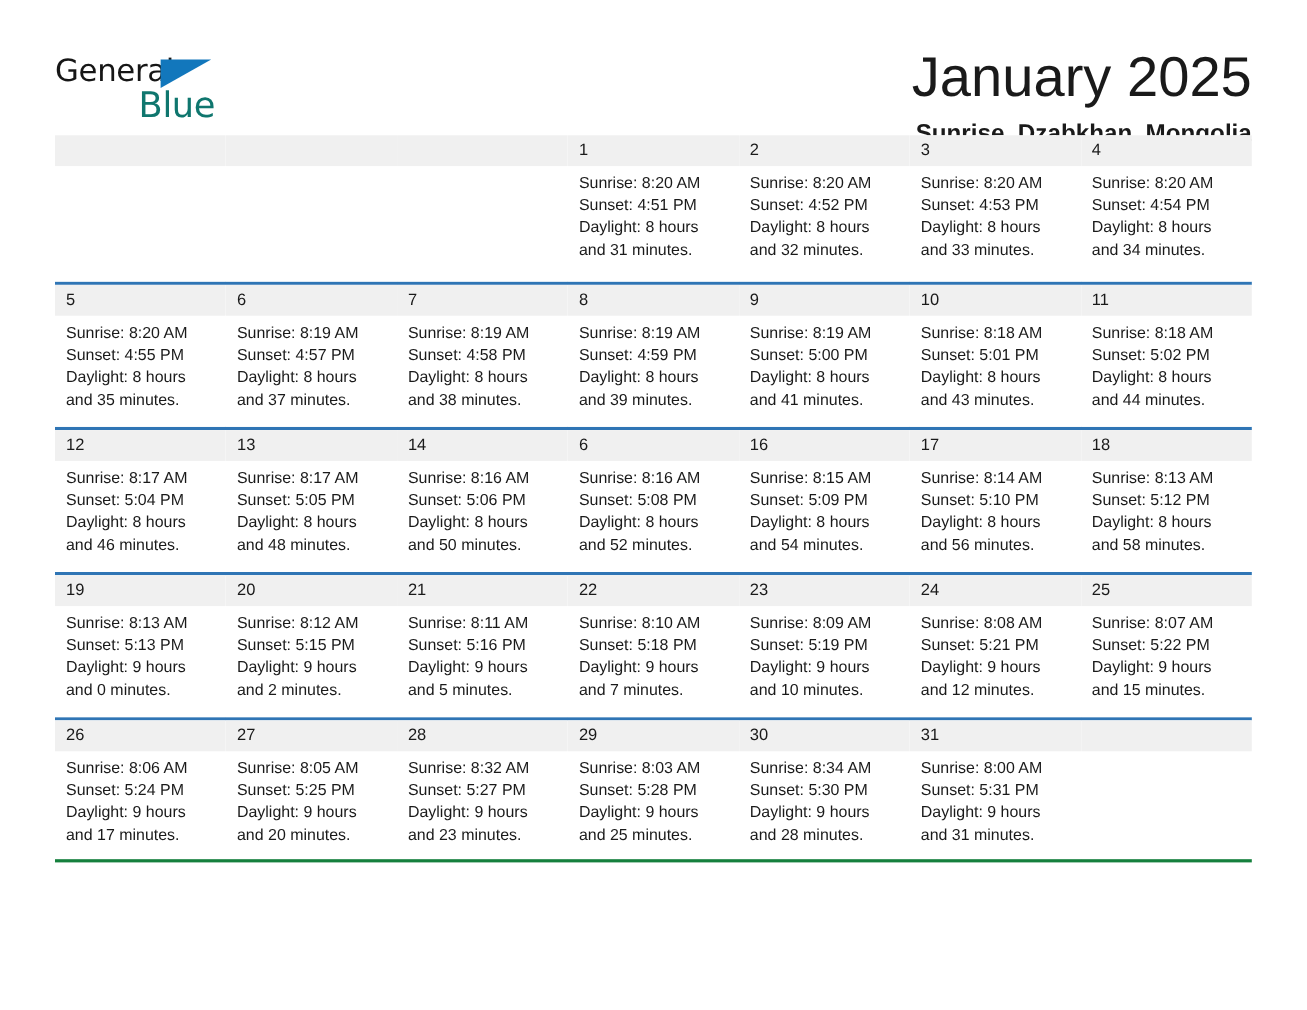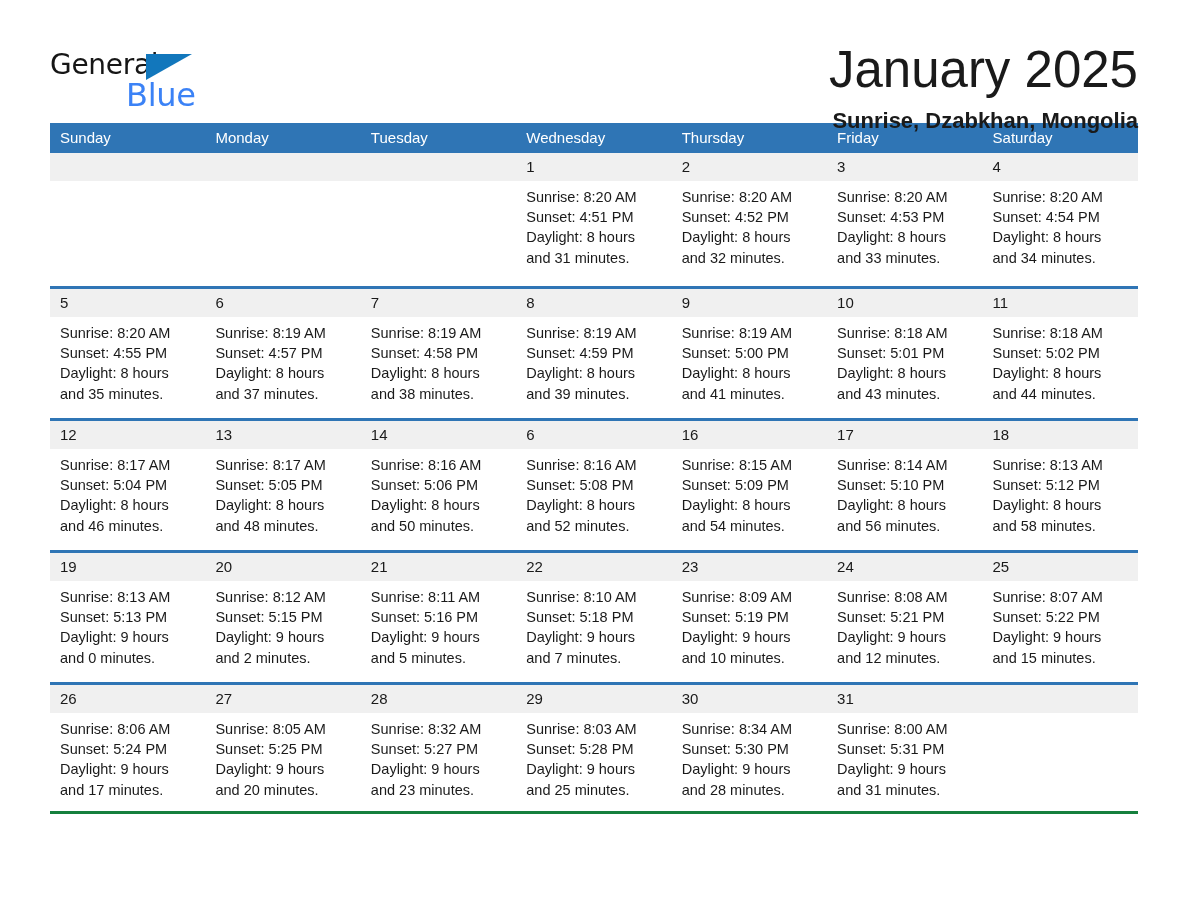--- a/index.html
+++ b/index.html
@@ -55,21 +55,21 @@
     height: 0;
     border-left: 46px solid #1277bc;
     border-bottom: 26px solid transparent;
   }
   .brand-blue {
     position: absolute;
     left: 76px;
     top: 32px;
     font-size: 32px;
     line-height: 34px;
-    color: #3b82f6;
+    color: #0f766e;
     letter-spacing: -0.3px;
     font-family: "DejaVu Sans", sans-serif;
     font-weight: 400;
   }
   .title-block {
     text-align: right;
     flex: 1 1 auto;
     padding-top: 0;
   }
   .cal-title {
@@ -159,29 +159,20 @@
       <span class="brand-tri"></span>
       <span class="brand-blue">Blue</span>
     </div>
     <div class="title-block">
       <div class="cal-title">January 2025</div>
       <div class="cal-subtitle">Sunrise, Dzabkhan, Mongolia</div>
     </div>
   </div>
 
   <div class="calendar">
-    <div class="weekdays">
-      <div class="weekday">Sunday</div>
-      <div class="weekday">Monday</div>
-      <div class="weekday">Tuesday</div>
-      <div class="weekday">Wednesday</div>
-      <div class="weekday">Thursday</div>
-      <div class="weekday">Friday</div>
-      <div class="weekday">Saturday</div>
-    </div>
     <div id="weeks-container">
         <div class="week first">
           <div class="day empty">
             <div class="day-num-band"><span class="day-num"></span></div>
             <div class="day-body"></div>
           </div>
           <div class="day empty">
             <div class="day-num-band"><span class="day-num"></span></div>
             <div class="day-body"></div>
           </div>

